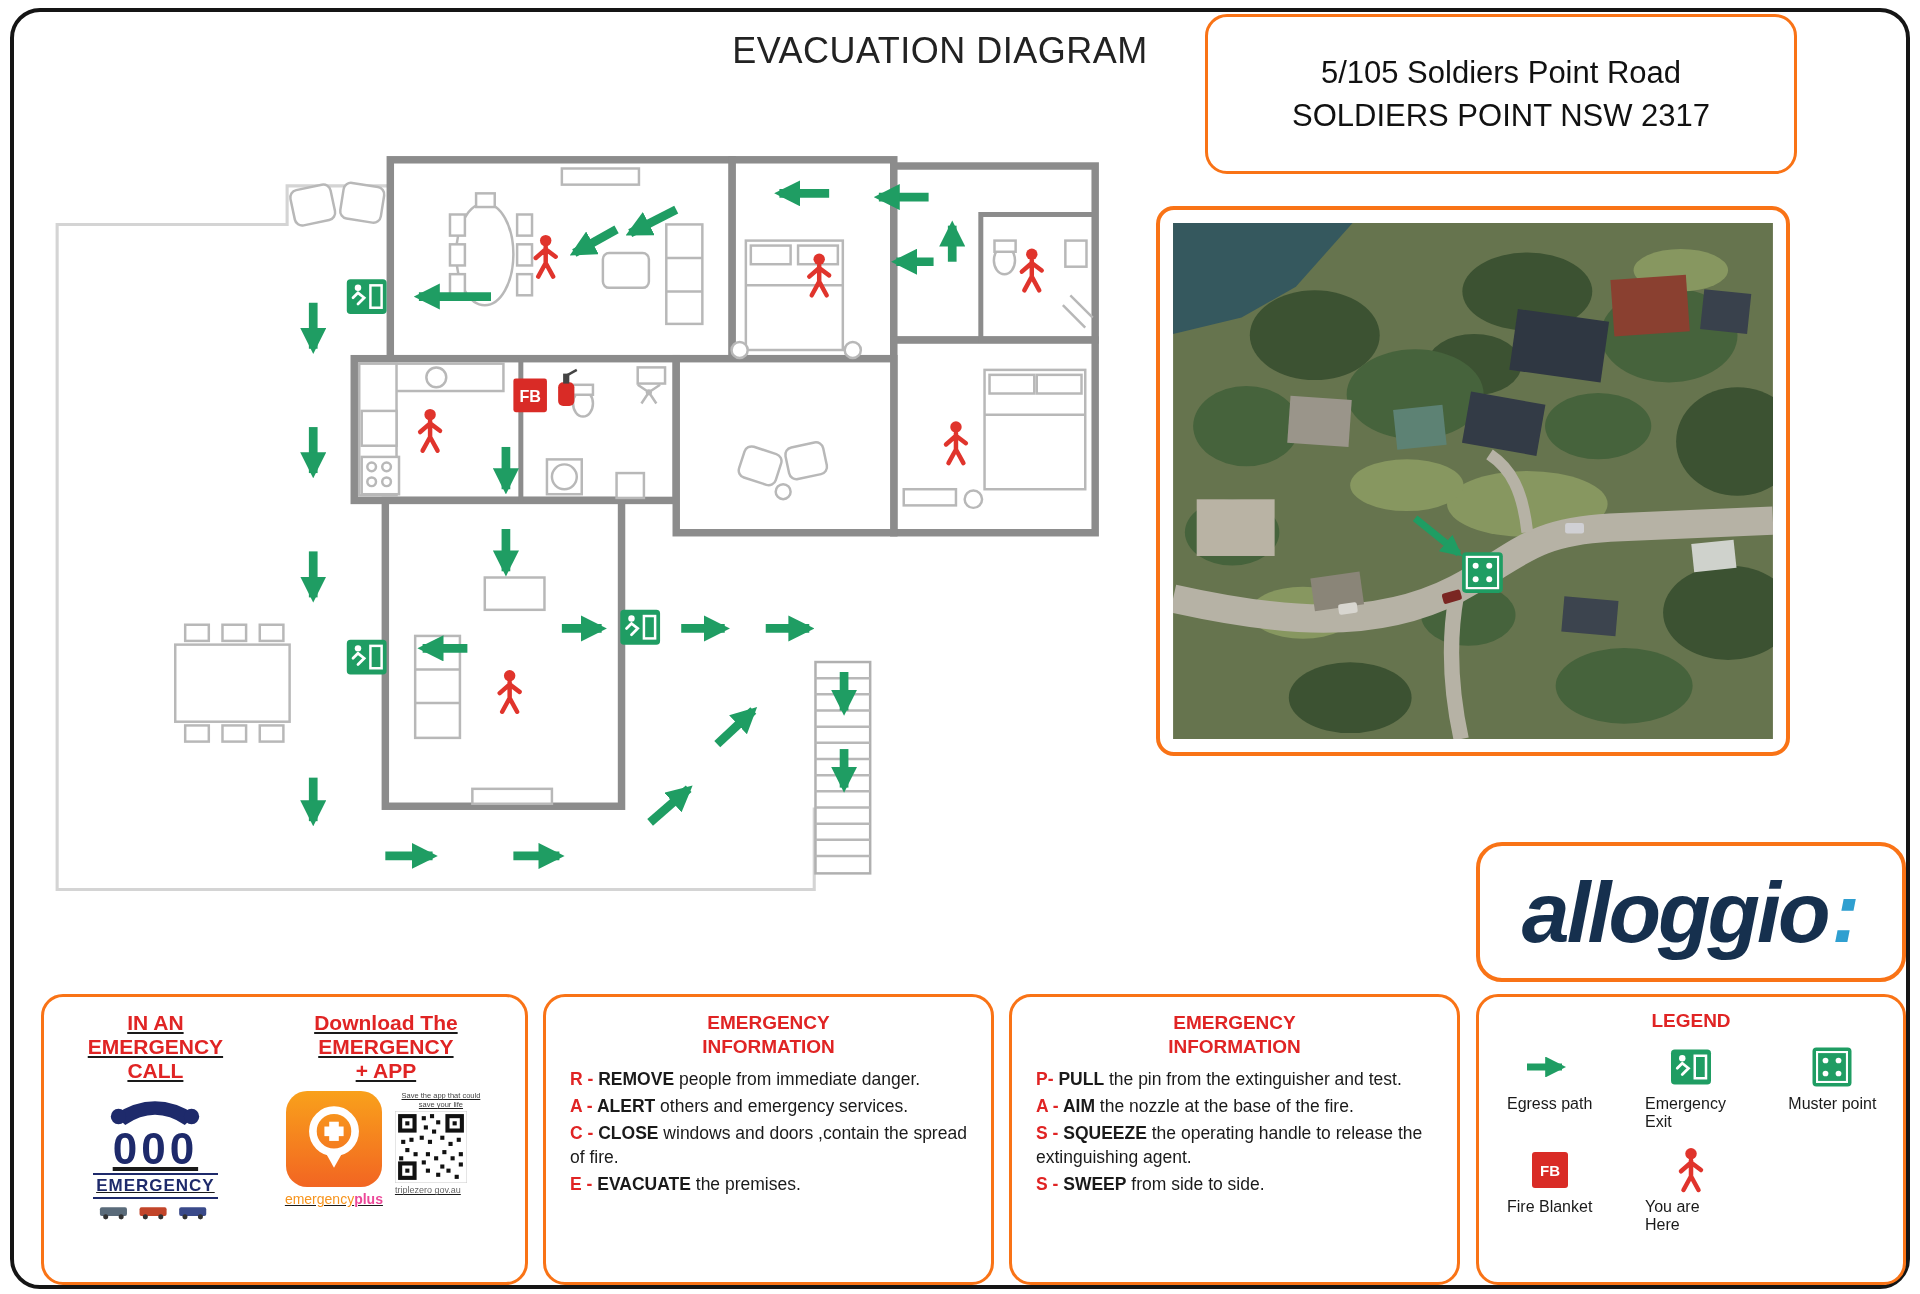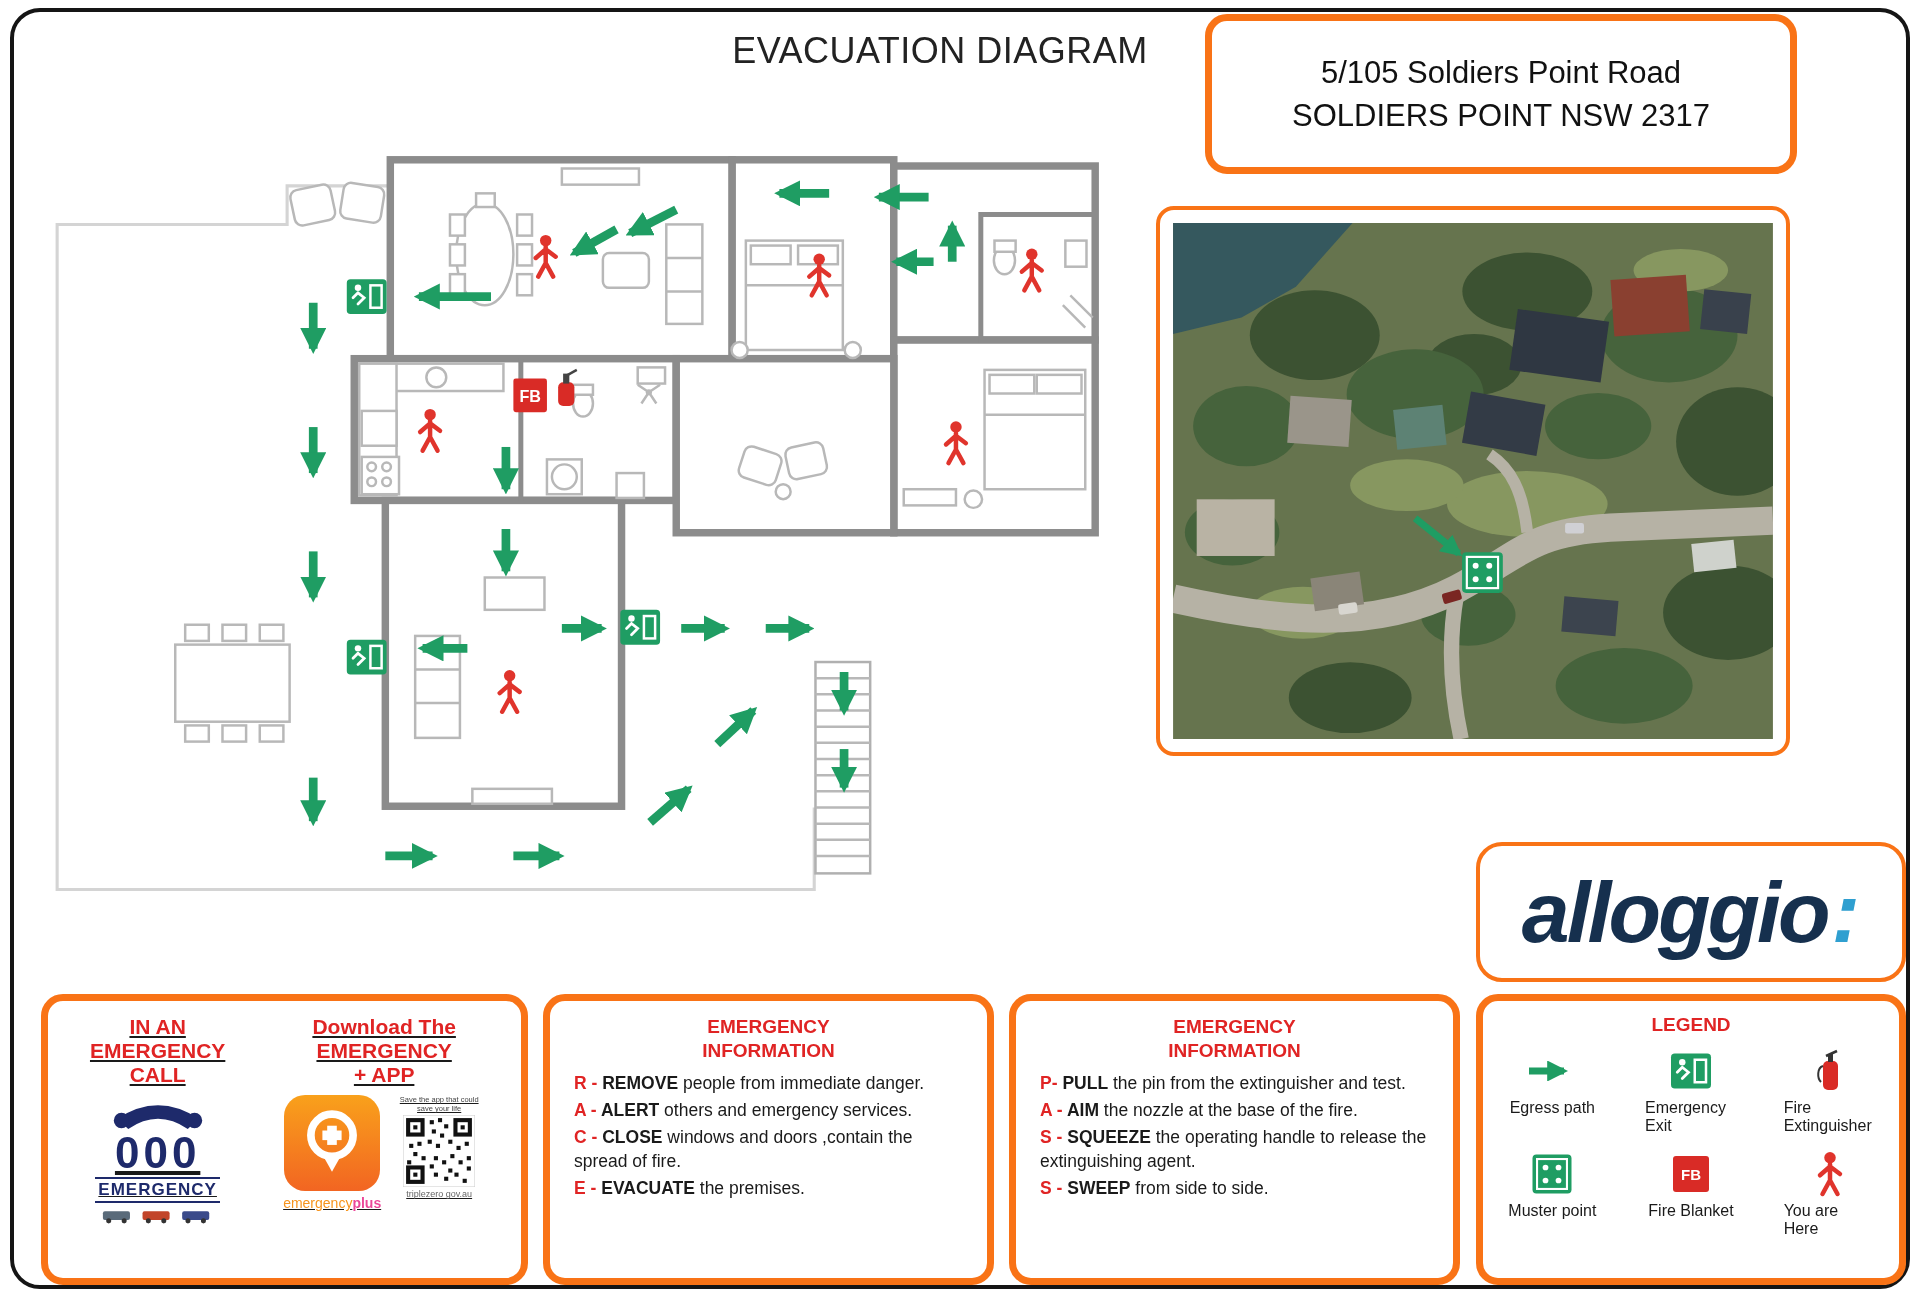--- a/index.html
+++ b/index.html
@@ -1,19 +1,19 @@
 <!DOCTYPE html>
 <html><head>
 <meta charset="utf-8">
 <style>
   html,body{margin:0;padding:0;background:#fff;}
   body{width:1920px;height:1294px;position:relative;font-family:"Liberation Sans",sans-serif;color:#1a1a1a;overflow:hidden;}
   .page{position:absolute;inset:0;background:#fff;}
   .outer-border{position:absolute;left:10px;right:10px;top:8px;bottom:5px;border:4px solid #151515;border-radius:30px;pointer-events:none;}
-  .box{position:absolute;background:#fff;border:7px solid #f97316;border-radius:22px;box-sizing:border-box;}
+  .box{position:absolute;background:#fff;border:3px solid #f97316;border-radius:22px;box-sizing:border-box;}
   .title{position:absolute;left:600px;top:30px;width:680px;text-align:center;font-size:36px;font-weight:normal;color:#222;letter-spacing:.5px;}
   .address-box{left:1205px;top:14px;width:592px;height:160px;display:flex;flex-direction:column;justify-content:center;align-items:center;font-size:31px;line-height:1.4;color:#111;}
   .floorplan{position:absolute;left:36px;top:146px;width:1094px;height:771px;}
   .satbox{left:1156px;top:206px;width:634px;height:550px;border-width:4px;border-radius:18px;padding:13px;display:flex;align-items:center;justify-content:center;}
   .logobox{left:1476px;top:842px;width:430px;height:140px;border-width:4px;border-radius:26px;display:flex;align-items:center;justify-content:center;font-style:italic;}
   .logo-text{font-size:86px;font-weight:bold;color:#16304e;letter-spacing:-3px;}
   .logo-colon{font-size:86px;font-weight:bold;color:#2f9fd0;margin-left:4px;}
   .b1{left:41px;top:994px;width:487px;height:291px;padding:14px 10px;text-decoration:underline;}
   .b2{left:543px;top:994px;width:451px;height:291px;padding:14px 24px;}
   .b3{left:1009px;top:994px;width:451px;height:291px;padding:14px 24px;}
@@ -26,21 +26,21 @@
   .b1grid{display:grid;grid-template-columns:44% 56%;height:100%;}
   .b1col{display:flex;flex-direction:column;align-items:center;}
   .b1head{font-size:21px;line-height:1.15;color:#e02424;font-weight:bold;text-align:center;}
   .num000{font-size:44px;font-weight:bold;color:#1e2a6b;letter-spacing:4px;line-height:1;margin-top:2px;}
   .lbl000{font-size:17px;font-weight:bold;color:#1e2a6b;letter-spacing:1px;border-top:2px solid #1e2a6b;border-bottom:2px solid #1e2a6b;padding:1px 3px;margin-top:2px;}
   .approw{display:flex;gap:12px;margin-top:8px;align-items:flex-start;}
   .appcol{display:flex;flex-direction:column;align-items:center;}
   .appname{font-size:14px;margin-top:4px;}
   .appname .o{color:#f7941d;}
   .appname .g{color:#ec4899;font-weight:bold;text-align:right;}
-  .qrcol{display:flex;flex-direction:column;align-items:center;width:92px;}
+  .qrcol{display:flex;flex-direction:column;width:92px;}
   .qrcap{font-size:7.5px;color:#444;text-align:center;line-height:1.2;margin-bottom:2px;}
   .qrsite{font-size:9px;color:#666;margin-top:2px;}
   .legend-grid{display:grid;grid-template-columns:repeat(3,1fr);row-gap:14px;margin-top:10px;}
   .lcell{display:flex;flex-direction:column;align-items:center;}
   .licon{height:48px;display:flex;align-items:center;justify-content:center;}
   .llabel{font-size:16px;text-align:left;line-height:1.15;max-width:92px;margin-top:4px;}
   
   .wall{fill:#ffffff;stroke:#8c8c8c;stroke-width:6;}
   .wall4{fill:none;stroke:#8c8c8c;stroke-width:4;}
   .fur{fill:#ffffff;stroke:#b8b8b8;stroke-width:2;}
@@ -466,31 +466,20 @@
           <svg width="46" height="40" viewBox="-23 -20 46 40">
             <g transform="scale(1.25)">
                 <use href="#g-exit"></use>
               </g>
           </svg>
         </div>
         <div class="llabel">Emergency Exit</div>
       </div>
       <div class="lcell">
         <div class="licon">
-          <svg width="30" height="46" viewBox="0 0 30 46">
-            <rect x="8" y="13" width="15" height="29" rx="5" fill="#d92b26"></rect>
-            <rect x="13" y="6" width="5" height="8" fill="#333333"></rect>
-            <path d="M11,8 L22,3" stroke="#333333" stroke-width="2.5" fill="none"></path>
-            <path d="M8,18 C2,20 2,30 6,34" stroke="#333333" stroke-width="2" fill="none"></path>
-          </svg>
-        </div>
-        <div class="llabel">Fire Extinguisher</div>
-      </div>
-      <div class="lcell">
-        <div class="licon">
           <svg width="42" height="42" viewBox="-21 -21 42 42">
             <g transform="scale(1.3)">
                 <use href="#g-muster"></use>
               </g>
           </svg>
         </div>
         <div class="llabel">Muster point</div>
       </div>
       <div class="lcell">
         <div class="licon">

